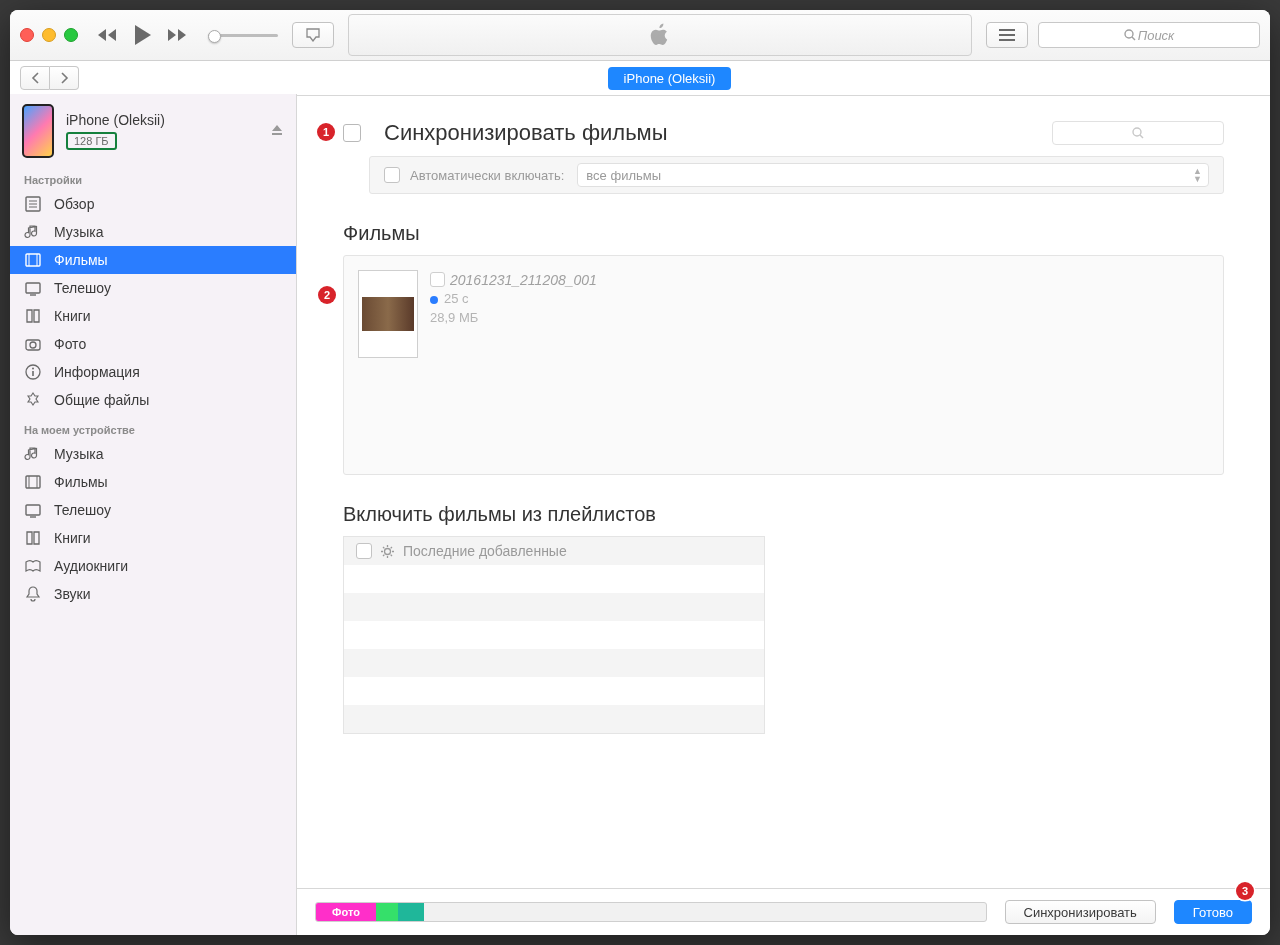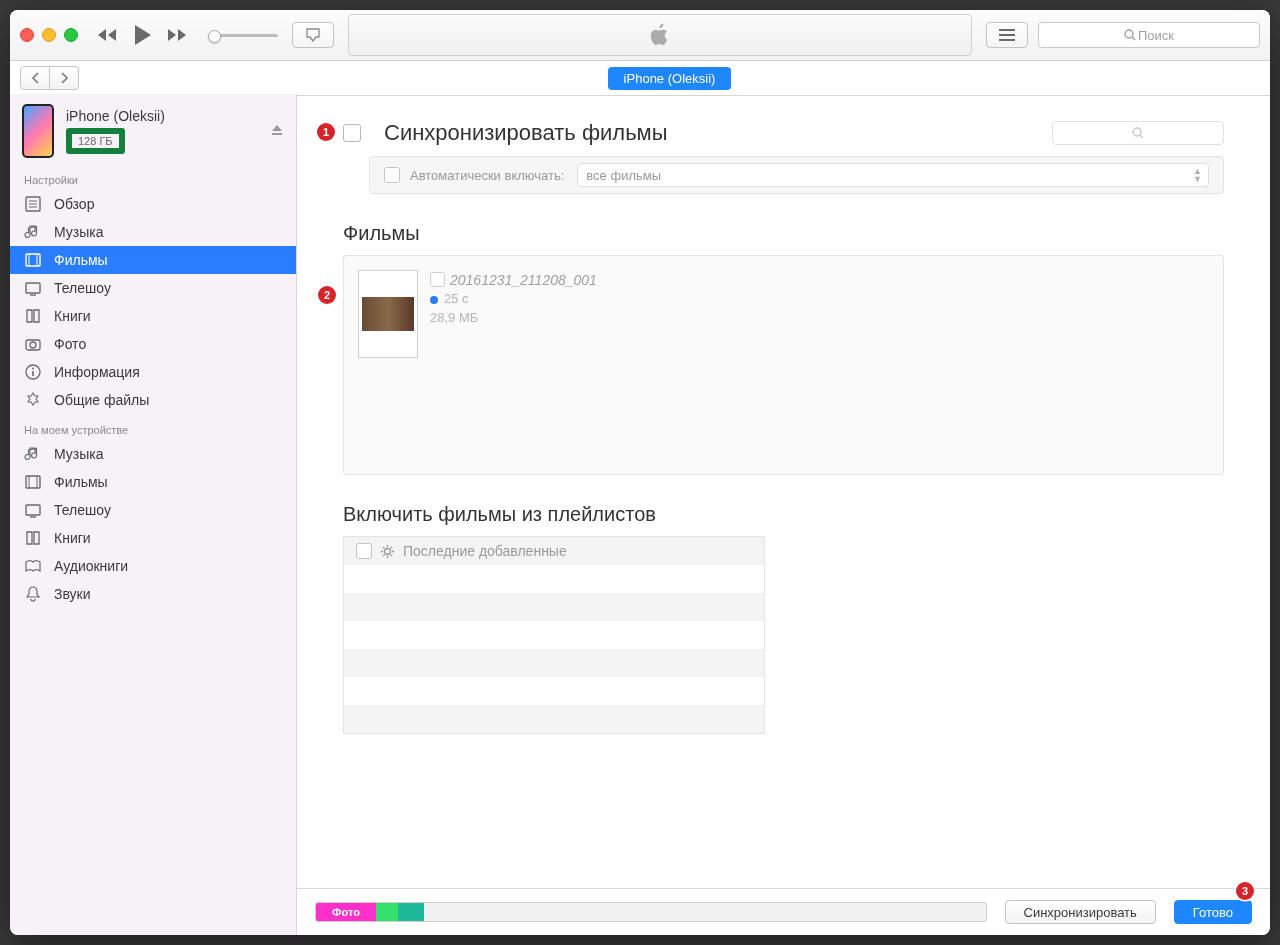--- a/index.html
+++ b/index.html
@@ -12,38 +12,38 @@
 .dot.yellow{background:#febc2e;border:1px solid #d89e22;}
 .dot.green{background:#28c840;border:1px solid #1fa22f;}
 .playback{display:flex;align-items:center;gap:14px;margin-left:18px;color:#6a6a6a;}
 .playback svg{display:block;}
 .volume{width:70px;height:3px;background:#bdbdbd;border-radius:2px;margin-left:6px;position:relative;}
 .volume::after{content:"";position:absolute;left:0;top:-4px;width:11px;height:11px;border-radius:50%;background:#fff;border:1px solid #aaa;box-shadow:0 1px 2px rgba(0,0,0,.2);}
 .airplay{width:40px;height:24px;border:1px solid #c3c3c3;border-radius:4px;display:flex;align-items:center;justify-content:center;margin-left:14px;background:linear-gradient(#fff,#f4f4f4);color:#8a8a8a;}
 .lcd{flex:1;height:40px;margin:0 14px;border:1px solid #d0d0d0;border-radius:4px;background:linear-gradient(#fbfbfb,#f0f0f0);display:flex;align-items:center;justify-content:center;}
 .lcd svg{opacity:.55;}
 .viewbtn{width:40px;height:24px;border:1px solid #c3c3c3;border-radius:4px;display:flex;align-items:center;justify-content:center;background:linear-gradient(#fff,#f4f4f4);color:#6a6a6a;}
-.search{width:220px;height:24px;border:1px solid #c8c8c8;border-radius:4px;margin-left:10px;display:flex;align-items:center;justify-content:center;color:#a0a0a0;gap:2px;font-size:13px;background:#fff;}
+.search{width:220px;height:24px;border:1px solid #c8c8c8;border-radius:4px;margin-left:10px;display:flex;align-items:center;justify-content:center;color:#a0a0a0;gap:2px;font-size:13px;background:#fff;font-style:italic;}
 
 .tabbar{height:34px;border-bottom:1px solid #d7d7d7;display:flex;align-items:center;padding:0 10px;background:#fff;}
 .navseg{display:flex;}
 .navbtn{width:28px;height:22px;border:1px solid #c8c8c8;display:flex;align-items:center;justify-content:center;color:#7a7a7a;background:linear-gradient(#fff,#f3f3f3);}
 .navbtn:first-child{border-radius:4px 0 0 4px;}
 .navbtn:last-child{border-radius:0 4px 4px 0;border-left:none;}
 .tabbar .pill{margin:0 auto;padding:4px 16px;background:#1e87ff;color:#fff;border-radius:4px;font-size:13px;}
 
 .body{position:absolute;top:84px;bottom:0;left:0;right:0;display:flex;}
 .sidebar{width:286px;border-right:1px solid #d7d7d7;background:#f6f2f7;display:flex;flex-direction:column;}
 .device{display:flex;align-items:center;padding:10px 12px 6px 12px;}
 .phone-thumb{width:28px;height:50px;border-radius:5px;border:2px solid #222;background:linear-gradient(135deg,#4aa3ff,#ff7ab0,#ffd24a);position:relative;}
 .devinfo{margin-left:12px;flex:1;}
 .devname{font-size:14px;color:#3a3a3a;margin-bottom:4px;}
-.capacity{display:inline-block;border:6px solid #15803d;border-radius:3px;padding:1px 6px;font-size:11px;color:#6a6a6a;}
+.capacity{display:inline-block;border:2px solid #15803d;border-radius:3px;padding:1px 6px;font-size:11px;color:#6a6a6a;}
 .eject{color:#9a9a9a;}
-.sec-title{font-size:11px;font-weight:400;color:#8a8a8a;padding:10px 14px 4px 14px;}
+.sec-title{font-size:11px;font-weight:700;color:#8a8a8a;padding:10px 14px 4px 14px;}
 .side-item{display:flex;align-items:center;height:28px;padding:0 14px;gap:12px;color:#3a3a3a;font-size:14px;}
 .side-item svg{width:18px;height:18px;color:#6a6a6a;}
 .side-item.selected{background:#2a7dff;color:#fff;}
 .side-item.selected svg{color:#fff;}
 
 .main{flex:1;position:relative;overflow:auto;}
 .content{padding:26px 46px 80px 46px;}
 .sync-head{display:flex;align-items:center;gap:10px;}
 .big-check{width:16px;height:16px;border:1px solid #b9b9b9;border-radius:3px;background:#fff;}
 .sync-title{font-size:22px;color:#333;margin-left:13px;}

